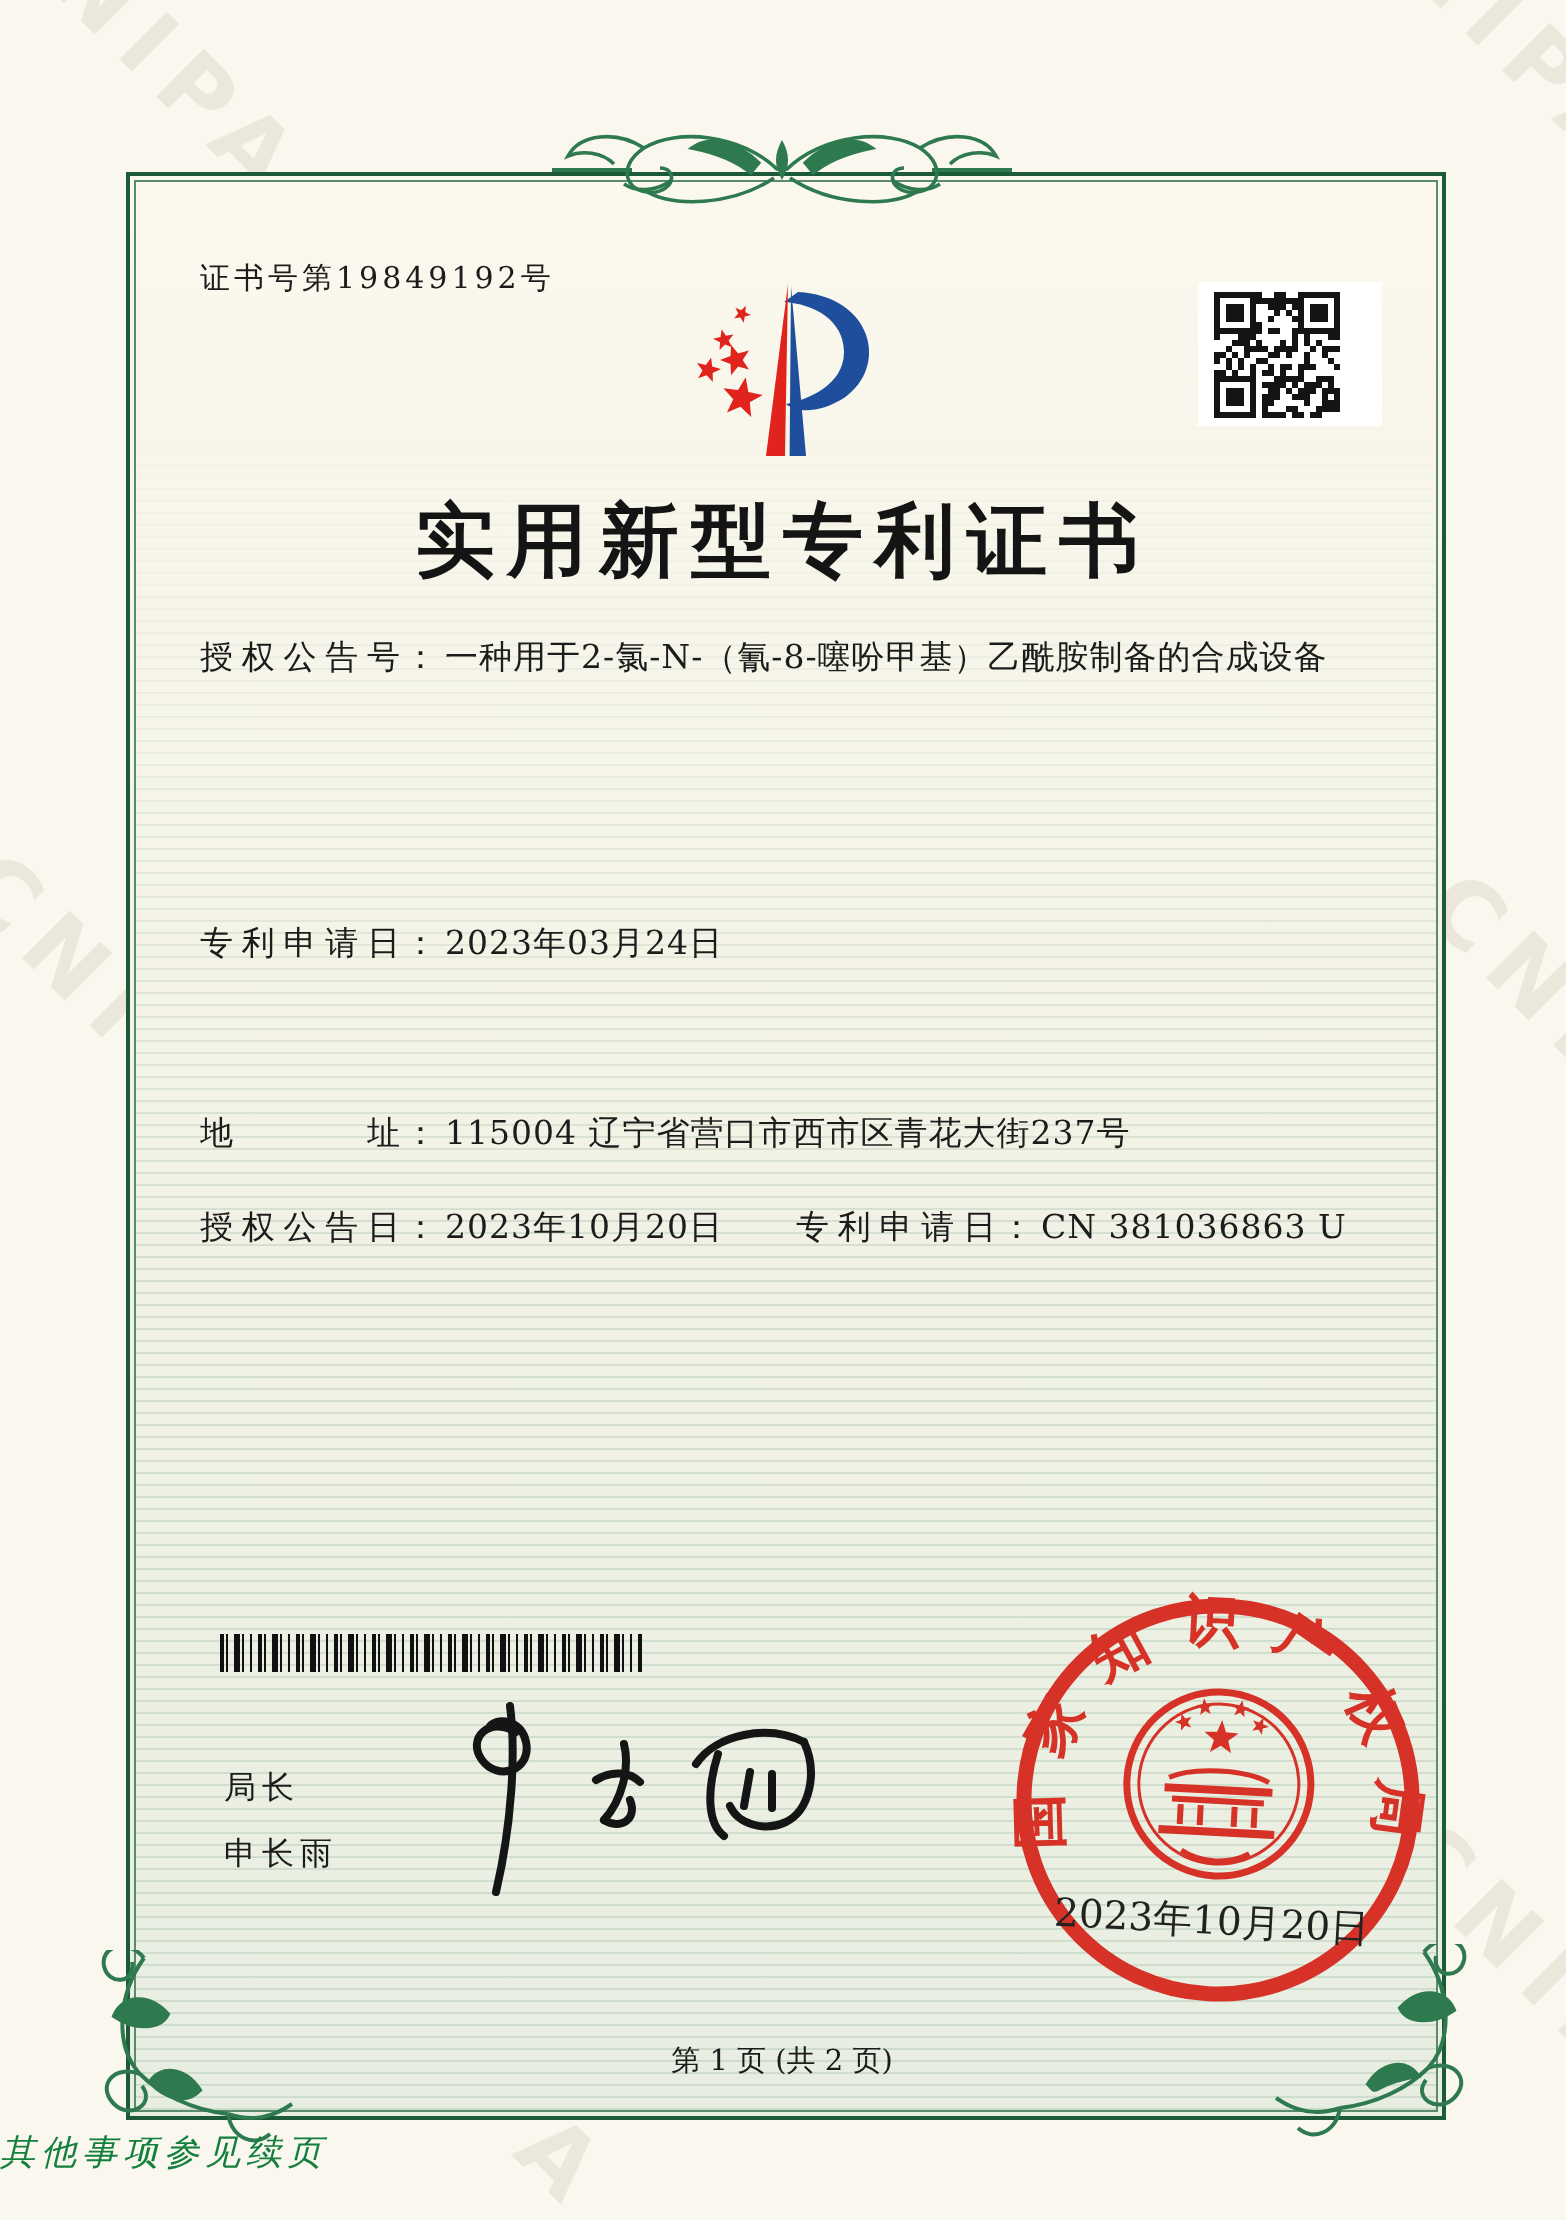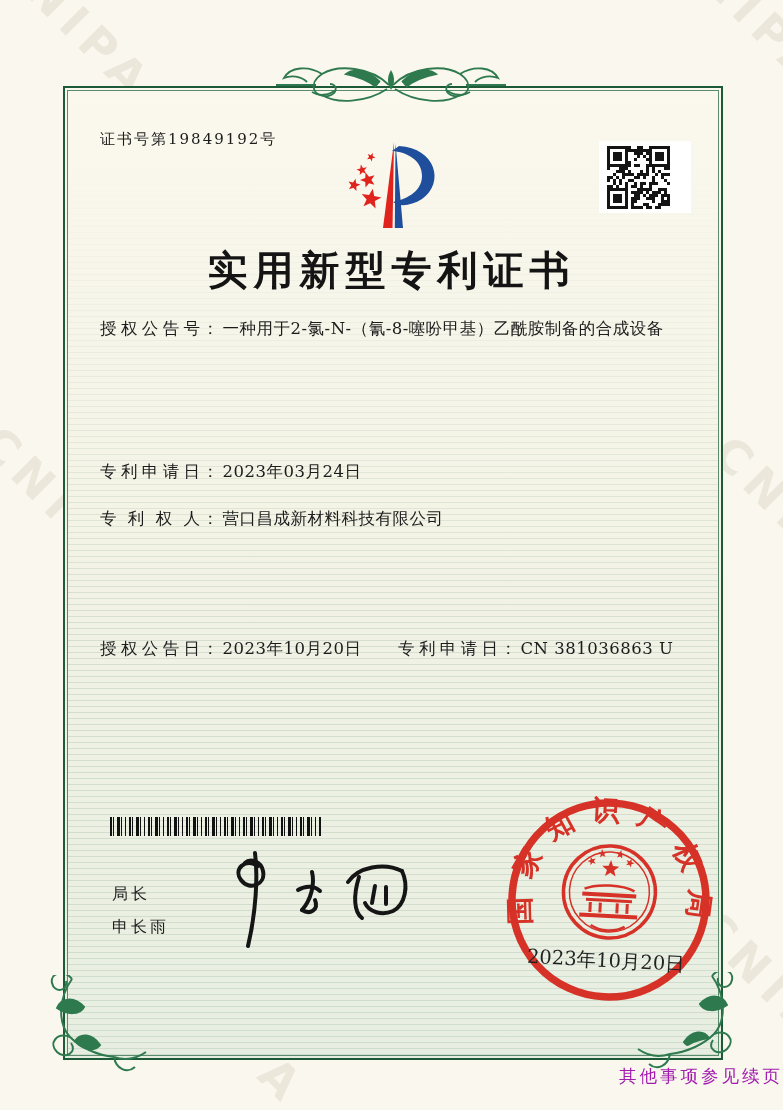--- a/index.html
+++ b/index.html
@@ -55,22 +55,22 @@
   #sig-title{top:884px;}
   #sig-name{top:917px;}
   #signature{position:absolute;left:212px;top:850px;}
 
   
   #seal{position:absolute;left:504px;top:795px;transform:rotate(3deg);opacity:0.95;}
 
   
   #page-note{position:absolute;left:63px;top:1021px;width:656px;text-align:center;
              font-size:14.5px;color:#1c1c1c;}
-  #cont-note{position:absolute;left:0;top:1064px;width:100%;text-align:right;
-             font-size:17.5px;letter-spacing:3px;color:#a21caf;}
+  #cont-note{position:absolute;left:0;top:1064px;width:100%;text-align:left;
+             font-size:17.5px;font-style:italic;letter-spacing:3px;color:#15803d;}
 </style>
 </head>
 <body>
 
 <div id="page">
 
   <div class="wm" style="left:-25px;top:-5px;">CNIPA</div>
   <div class="wm" style="left:648px;top:-18px;">CNIPA</div>
   <div class="wm" style="left:430px;top:325px;">CNIPA</div>
   <div class="wm" style="left:-40px;top:478px;">CNIPA</div>
@@ -384,24 +384,24 @@
   </div>
 
   <div id="title">实用新型专利证书</div>
 
   <div class="row" style="top:318px;">
     <span class="flabel">授权公告号</span><span class="colon">：</span><span class="fval">一种用于2-氯-N-（氰-8-噻吩甲基）乙酰胺制备的合成设备</span>
   </div>
   <div class="row" style="top:461px;">
     <span class="flabel">专利申请日</span><span class="colon">：</span><span class="fval">2023年03月24日</span>
   </div>
-  <div class="row" style="top:508px;">
-    <span class="flabel">专利权人</span><span class="colon">：</span><span class="fval">营口昌成新材料科技有限公司</span>
-  </div>
-  <div class="row" style="top:638px;">
+  <div class="row" style="top:556px;">
+    <span class="flabel">地址</span><span class="colon">：</span><span class="fval">115004 辽宁省营口市西市区青花大街237号</span>
+  </div>
+  <div class="row" style="top:603px;">
     <span class="flabel">授权公告日</span><span class="colon">：</span><span class="fval">2023年10月20日</span>
     <span class="pair2">
       <span class="flabel">专利申请日</span><span class="colon">：</span><span class="fval">CN 381036863 U</span>
     </span>
   </div>
 
 
   <div id="barcode"></div>
 
   <div class="sig-label" id="sig-title">局长</div>
@@ -449,15 +449,16 @@
     <g id="emblem-stars" fill="#d6281e">
         <polygon points="105.00,65.00 107.22,70.94 113.56,71.22 108.59,75.17 110.29,81.28 105.00,77.78 99.71,81.28 101.41,75.17 96.44,71.22 102.78,70.94"></polygon>
         <polygon points="84.46,62.77 86.52,65.18 89.55,64.23 87.89,66.93 89.73,69.52 86.65,68.78 84.76,71.33 84.51,68.16 81.50,67.16 84.43,65.94"></polygon>
         <polygon points="95.37,54.54 96.89,57.33 100.04,57.03 97.86,59.33 99.13,62.24 96.26,60.87 93.89,62.97 94.30,59.83 91.57,58.22 94.69,57.64"></polygon>
         <polygon points="114.63,54.54 115.31,57.64 118.43,58.22 115.70,59.83 116.11,62.97 113.74,60.87 110.87,62.24 112.14,59.33 109.96,57.03 113.11,57.33"></polygon>
         <polygon points="125.54,62.77 125.57,65.94 128.50,67.16 125.49,68.16 125.24,71.33 123.35,68.78 120.27,69.52 122.11,66.93 120.45,64.23 123.48,65.18"></polygon>
       </g>
     <text x="105" y="172" text-anchor="middle" font-family="DejaVu Serif, serif" font-size="19.5" fill="#181818">2023年10月20日</text>
   </svg>
 
+  <div id="page-note">第 1 页 (共 2 页)</div>
   <div id="cont-note">其他事项参见续页</div>
 
 </div>
 
 </body></html>

